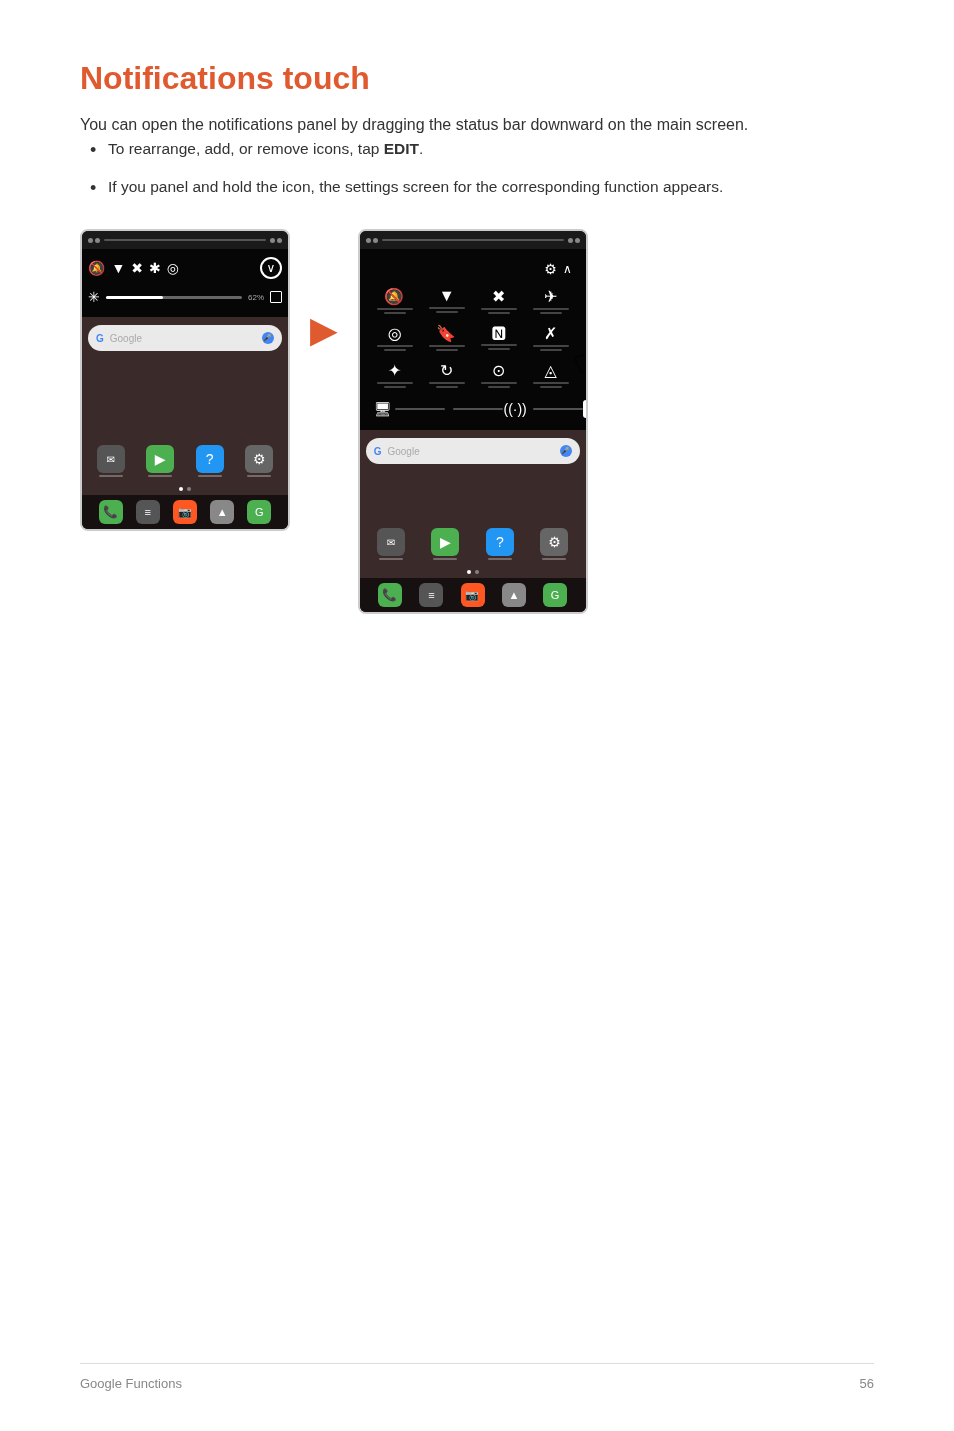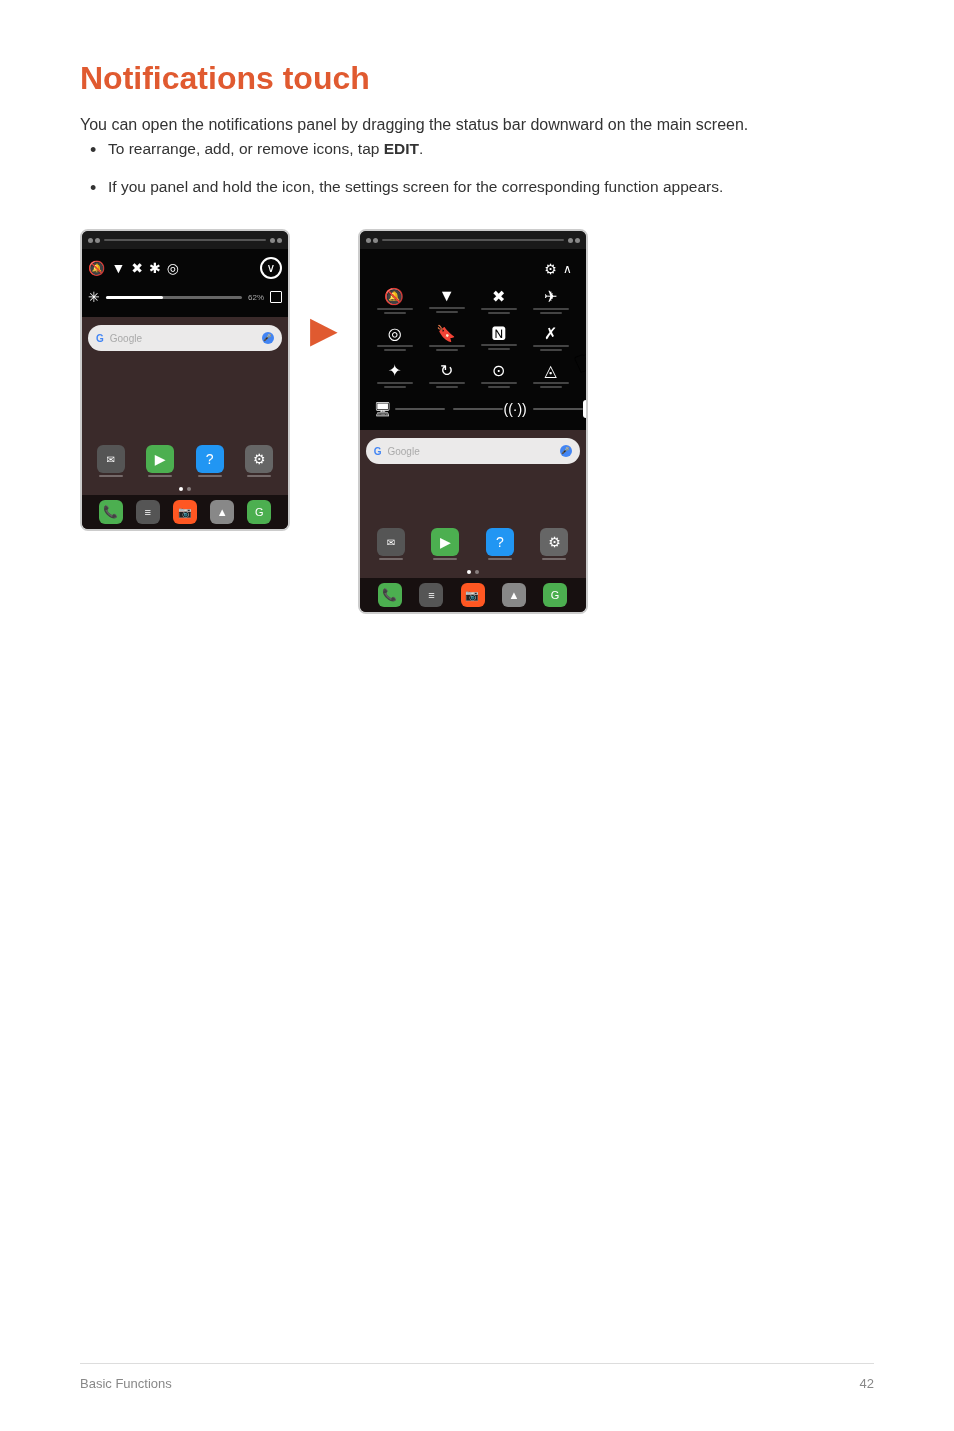--- a/index.html
+++ b/index.html
@@ -595,15 +595,15 @@
         </div>
       </div>
     </div>
 
     <div class="hand-cursor">☞</div>
   </div>
 
 </div>
 
 <div class="footer">
-  <span class="footer-left">Basic Functions</span>
-  <span class="footer-right">42</span>
+  <span class="footer-left">Google Functions</span>
+  <span class="footer-right">56</span>
 </div>
 
 </body></html>

